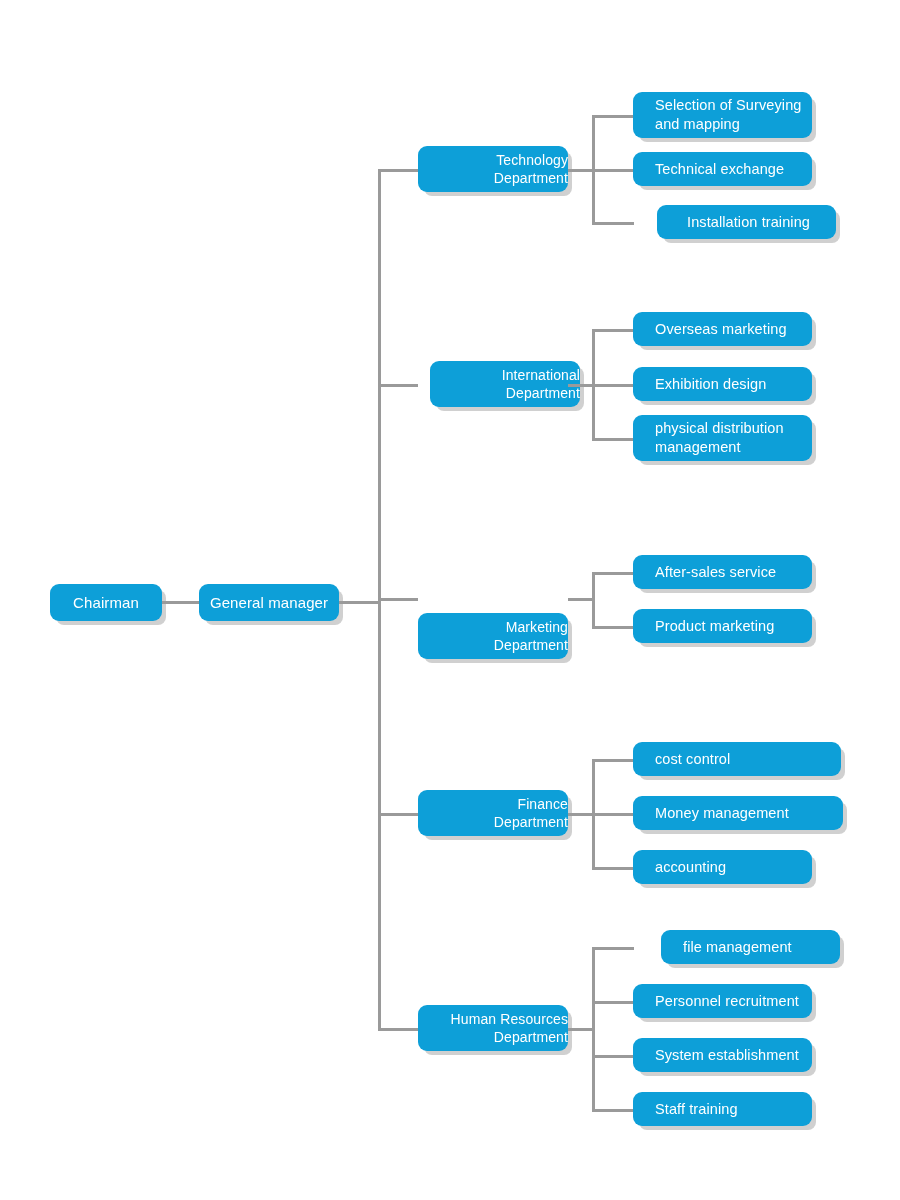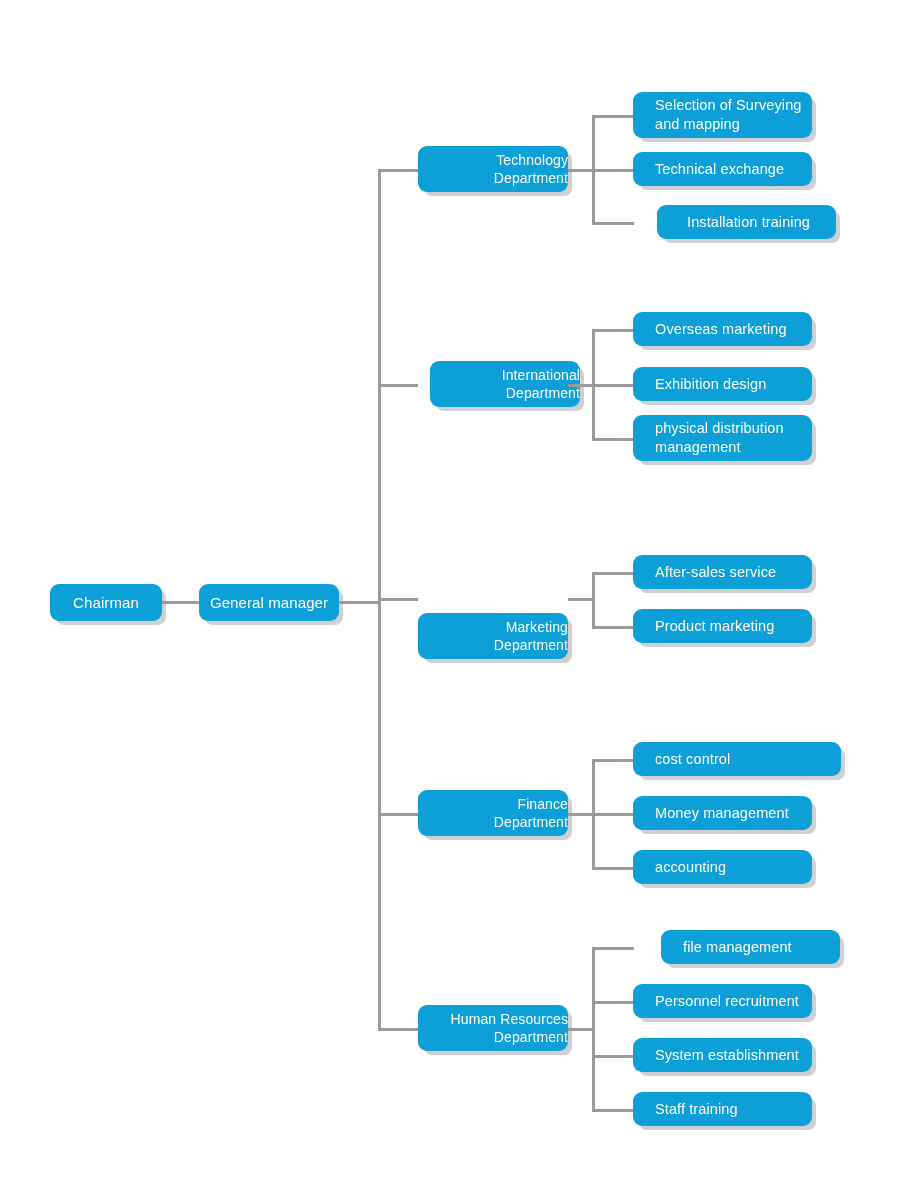--- a/index.html
+++ b/index.html
@@ -169,21 +169,21 @@
 
   <div class="line line-h" style="left:568px; top:813px; width:26px;"></div>
   <div class="line line-v" style="left:592px; top:759px; height:109px;"></div>
 
   <div class="line line-h" style="left:592px; top:759px; width:42px;"></div>
   <div class="node leaf" style="left:633px; top:742px; width:208px; height:34px;">
     <span class="node-label">cost control</span>
   </div>
 
   <div class="line line-h" style="left:592px; top:813px; width:42px;"></div>
-  <div class="node leaf" style="left:633px; top:796px; width:179px; height:34px;">
+  <div class="node leaf" style="left:633px; top:796px; width:210px; height:34px;">
     <span class="node-label">Money management</span>
   </div>
 
   <div class="line line-h" style="left:592px; top:867px; width:42px;"></div>
   <div class="node leaf" style="left:633px; top:850px; width:179px; height:34px;">
     <span class="node-label">accounting</span>
   </div>
 
   <div class="line line-h" style="left:378px; top:1028px; width:40px;"></div>
 

